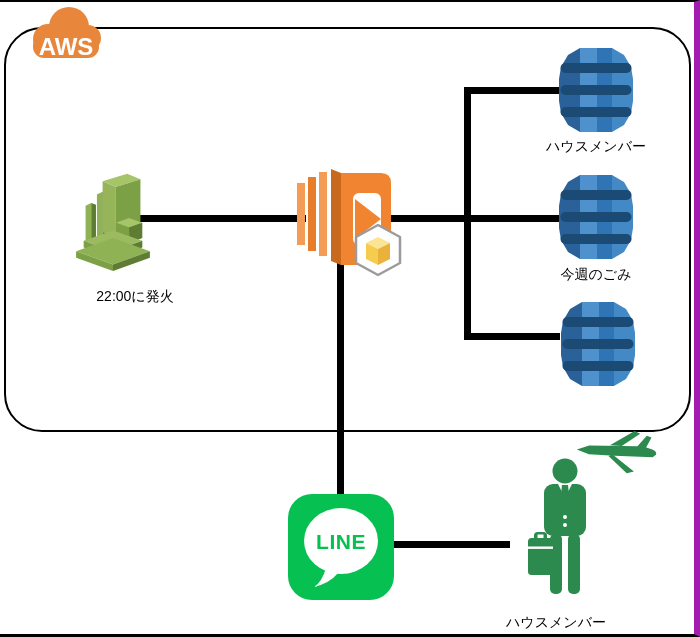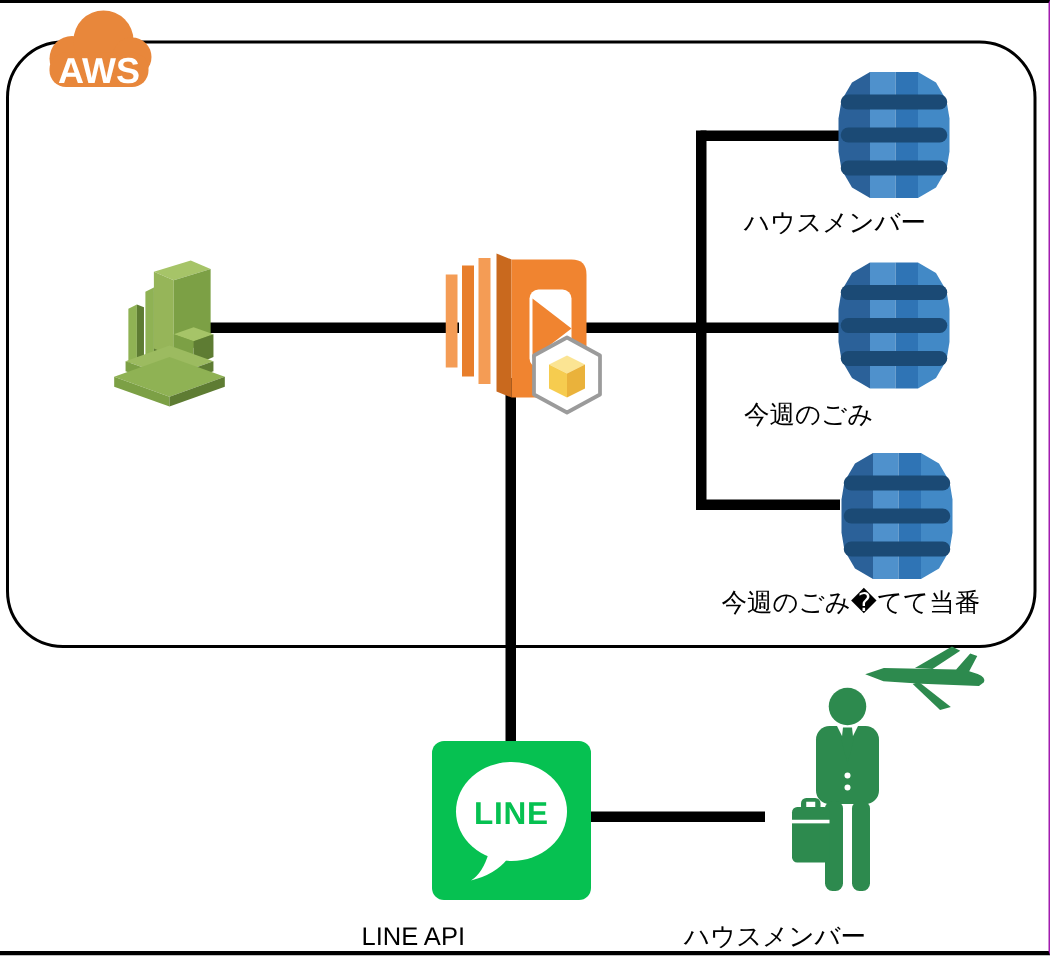--- a/index.html
+++ b/index.html
@@ -1,31 +1,31 @@
 <!DOCTYPE html>
 <html><head>
 <meta charset="utf-8">
 <style>
   html,body{margin:0;padding:0;background:#fff;}
   #canvas{
     position:relative;width:700px;height:637px;box-sizing:border-box;
     background:#fff;overflow:hidden;
-    border-top:2px solid #000;border-bottom:3px solid #000;border-right:1px solid #a21caf;
+    border-top:2px solid #000;border-bottom:3px solid #000;border-right:6px solid #a21caf;
     font-family:"Liberation Sans","DejaVu Sans",sans-serif;
   }
   .line{position:absolute;background:#000;}
-  .label{position:absolute;font-size:17px;line-height:1.25;color:#000;white-space:nowrap;}
+  .label{position:absolute;text-align:center;font-size:14px;line-height:1.25;color:#000;white-space:nowrap;}
   #aws-box{
     position:absolute;left:4px;top:25px;width:687px;height:405px;
     border:2px solid #000;border-radius:38px;box-sizing:border-box;background:transparent;
   }
   .icon{position:absolute;z-index:2;}
   #line-badge{
     position:absolute;left:288px;top:492px;width:106px;height:106px;
-    background:#06C151;border-radius:8px;z-index:2;
+    background:#06C151;border-radius:24px;z-index:2;
   }
   #cw-label{left:33px;top:286px;width:204px;}
 </style>
 </head>
 <body>
 
 <div id="canvas">
 
   <div id="aws-box"></div>
 
@@ -64,20 +64,21 @@
 
     <polygon points="41,66 72,77 41,88 10,77" fill="#9CBB60"></polygon>
     <polygon points="10,77 41,88 41,95 10,84" fill="#7CA045"></polygon>
     <polygon points="41,88 72,77 72,84 41,95" fill="#5E7C33"></polygon>
 
     <polygon points="41,74 80,88 41,102 2,88" fill="#8FB254"></polygon>
     <polygon points="2,88 41,102 41,109 2,95" fill="#7CA045"></polygon>
     <polygon points="41,102 80,88 80,95 41,109" fill="#5E7C33"></polygon>
   </svg>
   <div class="label" id="cw-label">
+    <div>22:00に発火</div>
   </div>
 
   <svg class="icon" style="left:297px;top:165px;" width="106" height="110" viewBox="0 0 106 110">
     <rect x="0" y="16" width="8" height="62" fill="#F49C55"></rect>
     <rect x="11" y="10" width="8" height="74" fill="#E87E2B"></rect>
     <rect x="22" y="5" width="8" height="84" fill="#F49C55"></rect>
     <polygon points="34,2 44,6 44,98 34,94" fill="#C9691E"></polygon>
     <path d="M44,6 L84,6 Q94,6 94,16 L94,88 Q94,98 84,98 L44,98 Z" fill="#F08430"></path>
     <rect x="56" y="26" width="28" height="52" rx="6" fill="#ffffff"></rect>
     <polygon points="58,32 58,72 84,52" fill="#F08430"></polygon>
@@ -118,33 +119,27 @@
 
   <svg class="icon" style="left:559px;top:299px;" width="78" height="86" viewBox="0 0 78 86">
     <path d="M23,1 L23,85 L11,78 L4,66 L2,54 L2,32 L4,20 L11,8 Z" fill="#2B6199"></path>
     <polygon points="23,1 40,1 40,85 23,85" fill="#4F91CC"></polygon>
     <polygon points="40,1 55,1 55,85 40,85" fill="#2F74B5"></polygon>
     <path d="M55,1 L67,8 L74,20 L76,32 L76,54 L74,66 L67,78 L55,85 Z" fill="#4289C6"></path>
     <rect x="3.5" y="16" width="71" height="10" rx="5" fill="#1B4A75"></rect>
     <rect x="3.5" y="38" width="71" height="10" rx="5" fill="#1B4A75"></rect>
     <rect x="3.5" y="60" width="71" height="10" rx="5" fill="#1B4A75"></rect>
   </svg>
-  <div class="label" style="left:481px;top:389px;width:200px;">
-    <span>今週のごみ�てて当番</span>
-  </div>
 
   <div id="line-badge">
     <svg width="106" height="106" viewBox="0 0 106 106">
       <ellipse cx="53" cy="47" rx="37" ry="33" fill="#ffffff"></ellipse>
       <path d="M38,74 Q34,88 26,93 Q42,89 50,79 Z" fill="#ffffff"></path>
       <text x="53" y="55" text-anchor="middle" font-size="21" font-weight="bold" fill="#06C151" font-family="Liberation Sans, sans-serif" letter-spacing="0.5">LINE</text>
     </svg>
-  </div>
-  <div class="label" style="left:241px;top:612px;width:200px;">
-    <span>LINE API</span>
   </div>
 
   <svg class="icon" style="left:518px;top:448px;" width="92" height="148" viewBox="0 0 92 148">
     <g fill="#2D8A4E">
       <circle cx="47" cy="21" r="12.5"></circle>
       <rect x="26" y="34" width="42" height="52" rx="9"></rect>
       <polygon points="40,34 54,34 47,48" fill="#ffffff"></polygon>
       <polygon points="44,35 50,35 51,44 47,59 43,44"></polygon>
       <circle cx="47" cy="67" r="2" fill="#ffffff"></circle>
       <circle cx="47" cy="75" r="2" fill="#ffffff"></circle>

